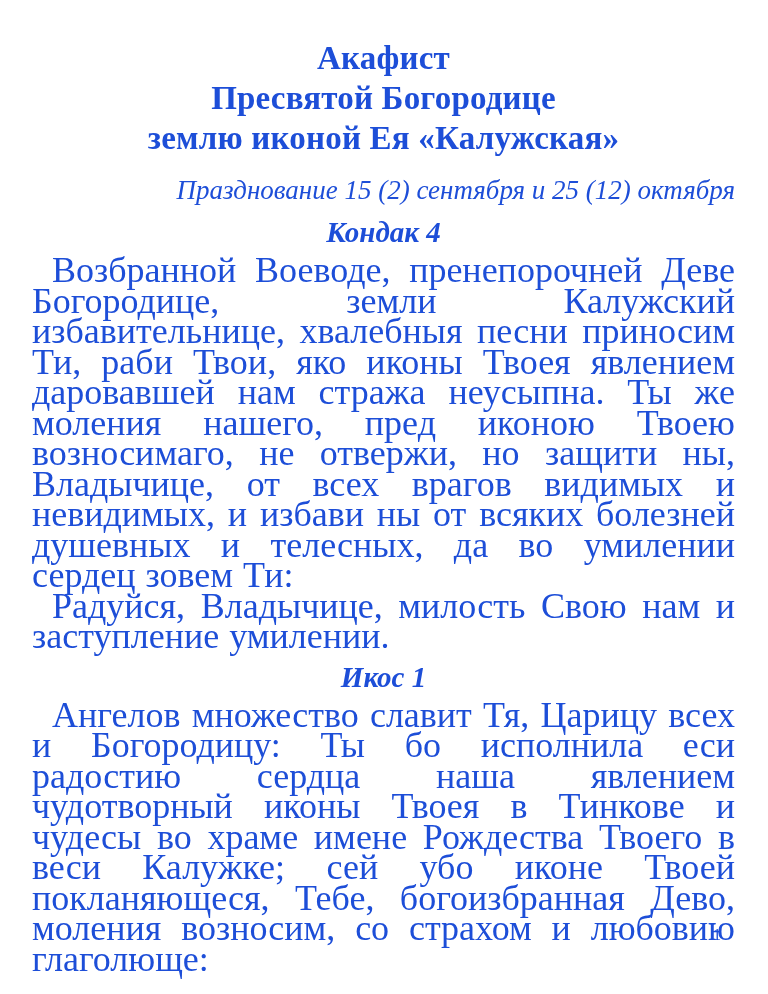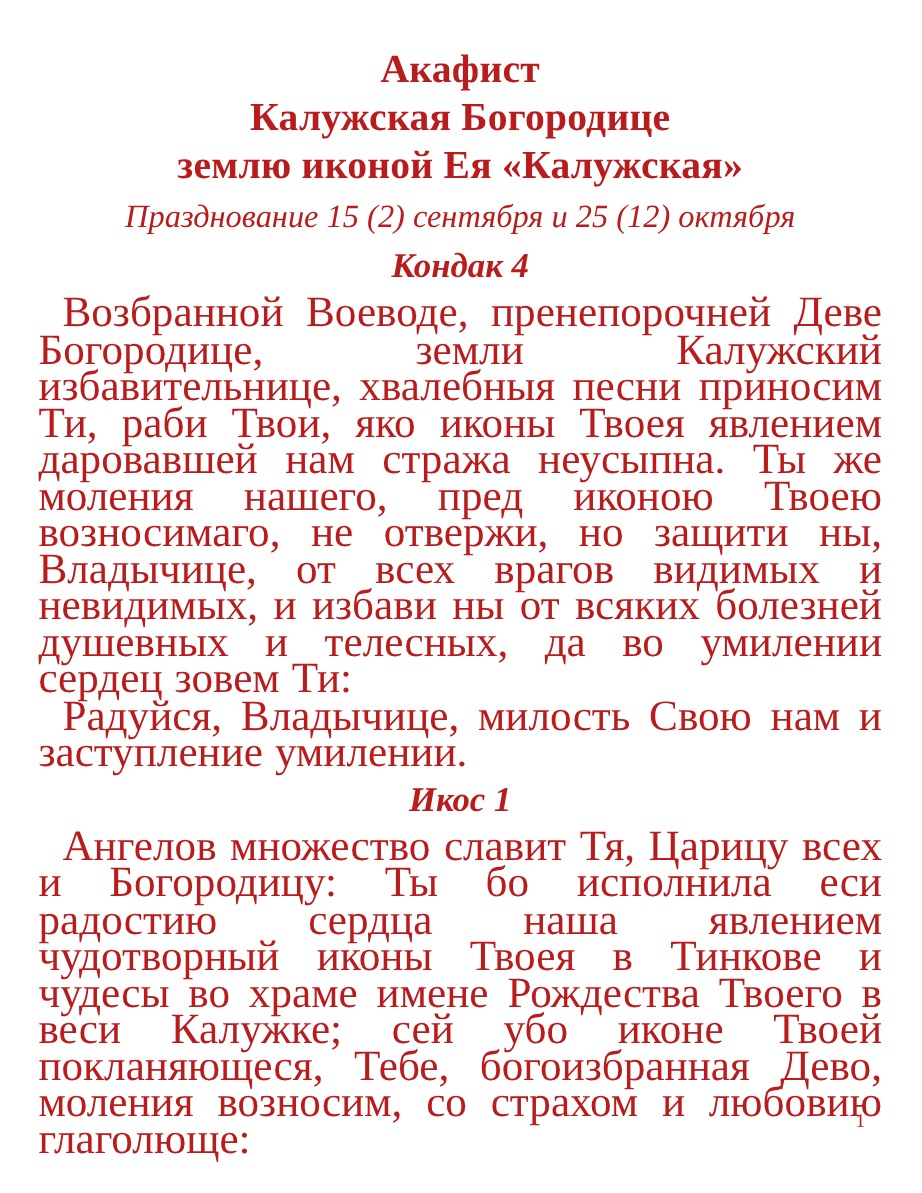--- a/index.html
+++ b/index.html
@@ -5,37 +5,37 @@
   html, body {
     margin: 0;
     padding: 0;
     background: #ffffff;
   }
   .page {
     position: relative;
     width: 768px;
     height: 994px;
     background: #ffffff;
-    color: #b91c1c;
+    color: #1d4ed8;
     box-sizing: border-box;
     padding: 38px 33px 0 32px;
     overflow: hidden;
     font-family: "Liberation Serif", "DejaVu Serif", serif;
   }
   .title {
     margin: 0;
     text-align: center;
     font-size: 33px;
     line-height: 40px;
     font-weight: bold;
     letter-spacing: 0.2px;
   }
   .subtitle {
-    margin-top: 5px;
-    text-align: center;
+    margin-top: 15px;
+    text-align: right;
     font-style: italic;
     font-size: 27px;
     line-height: 34px;
   }
   .section-heading {
     margin: 7px 0 5px 0;
     text-align: center;
     font-weight: bold;
     font-style: italic;
     font-size: 29px;
@@ -58,21 +58,21 @@
     line-height: 18px;
   }
 </style>
 </head>
 <body>
 
 <div class="page">
 
   <h1 class="title">
     <div>Акафист</div>
-    <div>Калужская Богородице</div>
+    <div>Пресвятой Богородице</div>
     <div>землю иконой Ея «Калужская»</div>
   </h1>
 
   <div class="subtitle">Празднование 15 (2) сентября и 25 (12) октября</div>
 
   <section>
     <h2 class="section-heading">Кондак 4</h2>
     <p class="body-par">Возбранной Воеводе, пренепорочней Деве Богородице, земли Калужский избавительнице, хвалебныя песни приносим Ти, раби Твои, яко иконы Твоея явлением даровавшей нам стража неусыпна. Ты же моления нашего, пред иконою Твоею возносимаго, не отвержи, но защити ны, Владычице, от всех врагов видимых и невидимых, и избави ны от всяких болезней душевных и телесных, да во умилении сердец зовем Ти:</p>
     <p class="body-par">Радуйся, Владычице, милость Свою нам и заступление умилении.</p>
   </section>

